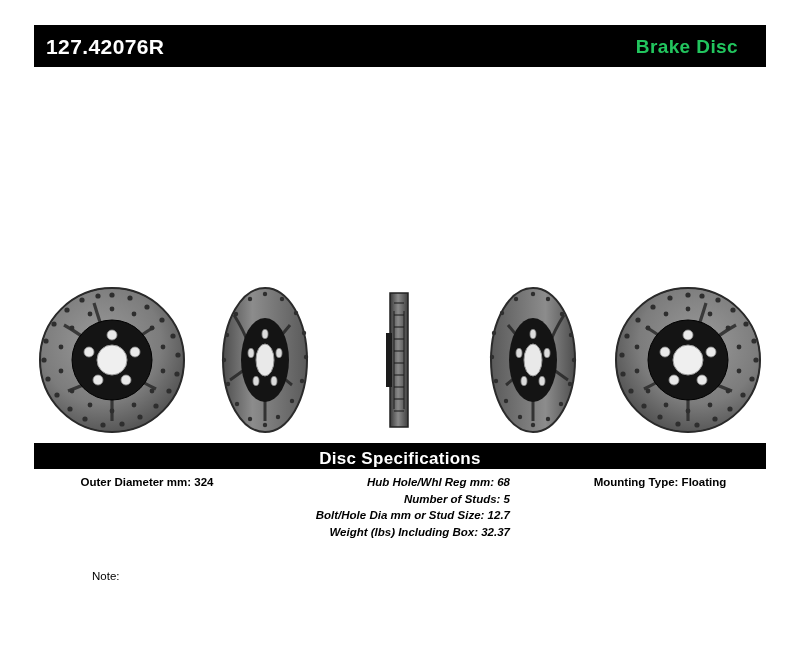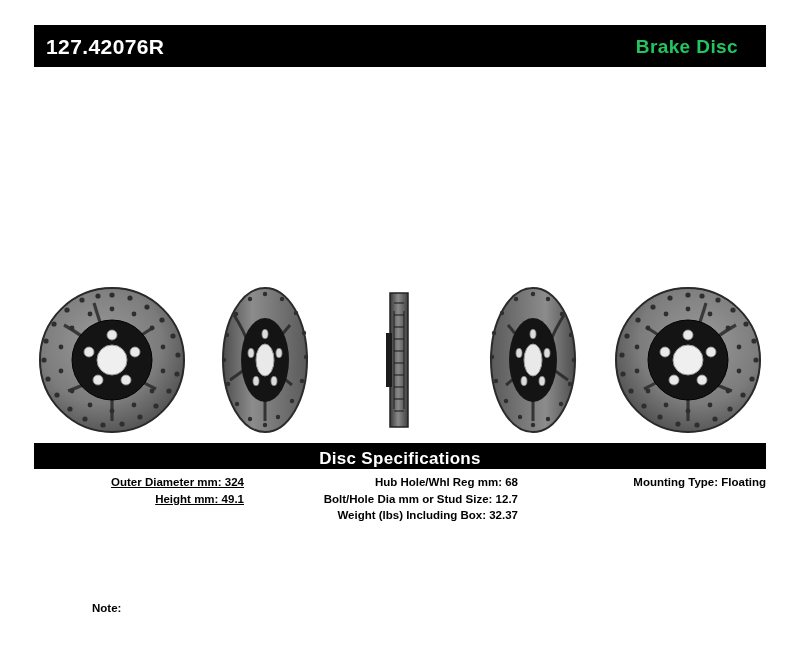--- a/index.html
+++ b/index.html
@@ -89,35 +89,35 @@
     top: 474px;
     width: 732px;
     height: 110px;
     font-size: 11.5px;
     font-weight: bold;
   }
   .spec-col {
     position: absolute;
     top: 0;
   }
-  .spec-col.left  { left: 0;   width: 210px; text-align: right; text-decoration: underline; }
-  .spec-col.mid   { left: 236px; width: 248px; text-align: right; }
-  .spec-col.right { left: 520px; width: 212px; text-align: right; }
+  .spec-col.left  { left: 8px;   width: 210px; text-align: center; }
+  .spec-col.mid   { left: 228px; width: 248px; text-align: right; font-style: italic; }
+  .spec-col.right { left: 520px; width: 212px; text-align: center; }
 
   .spec-line {
     line-height: 16.5px;
     white-space: nowrap;
   }
 
   .note {
     position: absolute;
     left: 92px;
-    top: 602px;
+    top: 570px;
     font-size: 11.5px;
-    font-weight: bold;
+    font-weight: normal;
   }
 </style>
 </head>
 <body>
 
 <div class="page">
 
   <div class="header-bar">
     <div class="part-number">127.42076R</div>
     <div class="header-title">Brake Disc</div>
@@ -383,25 +383,25 @@
   </div>
 
   <div class="spec-bar">
     <span class="spec-bar-title">Disc Specifications</span>
   </div>
 
   <div class="spec-columns">
 
     <div class="spec-col left">
       <div class="spec-line">Outer Diameter mm: 324</div>
-      <div class="spec-line">Height mm: 49.1</div>
     </div>
 
     <div class="spec-col mid">
       <div class="spec-line">Hub Hole/Whl Reg mm: 68</div>
+      <div class="spec-line">Number of Studs: 5</div>
       <div class="spec-line">Bolt/Hole Dia mm or Stud Size: 12.7</div>
       <div class="spec-line">Weight (lbs) Including Box: 32.37</div>
     </div>
 
     <div class="spec-col right">
       <div class="spec-line">Mounting Type: Floating</div>
     </div>
 
   </div>
 

